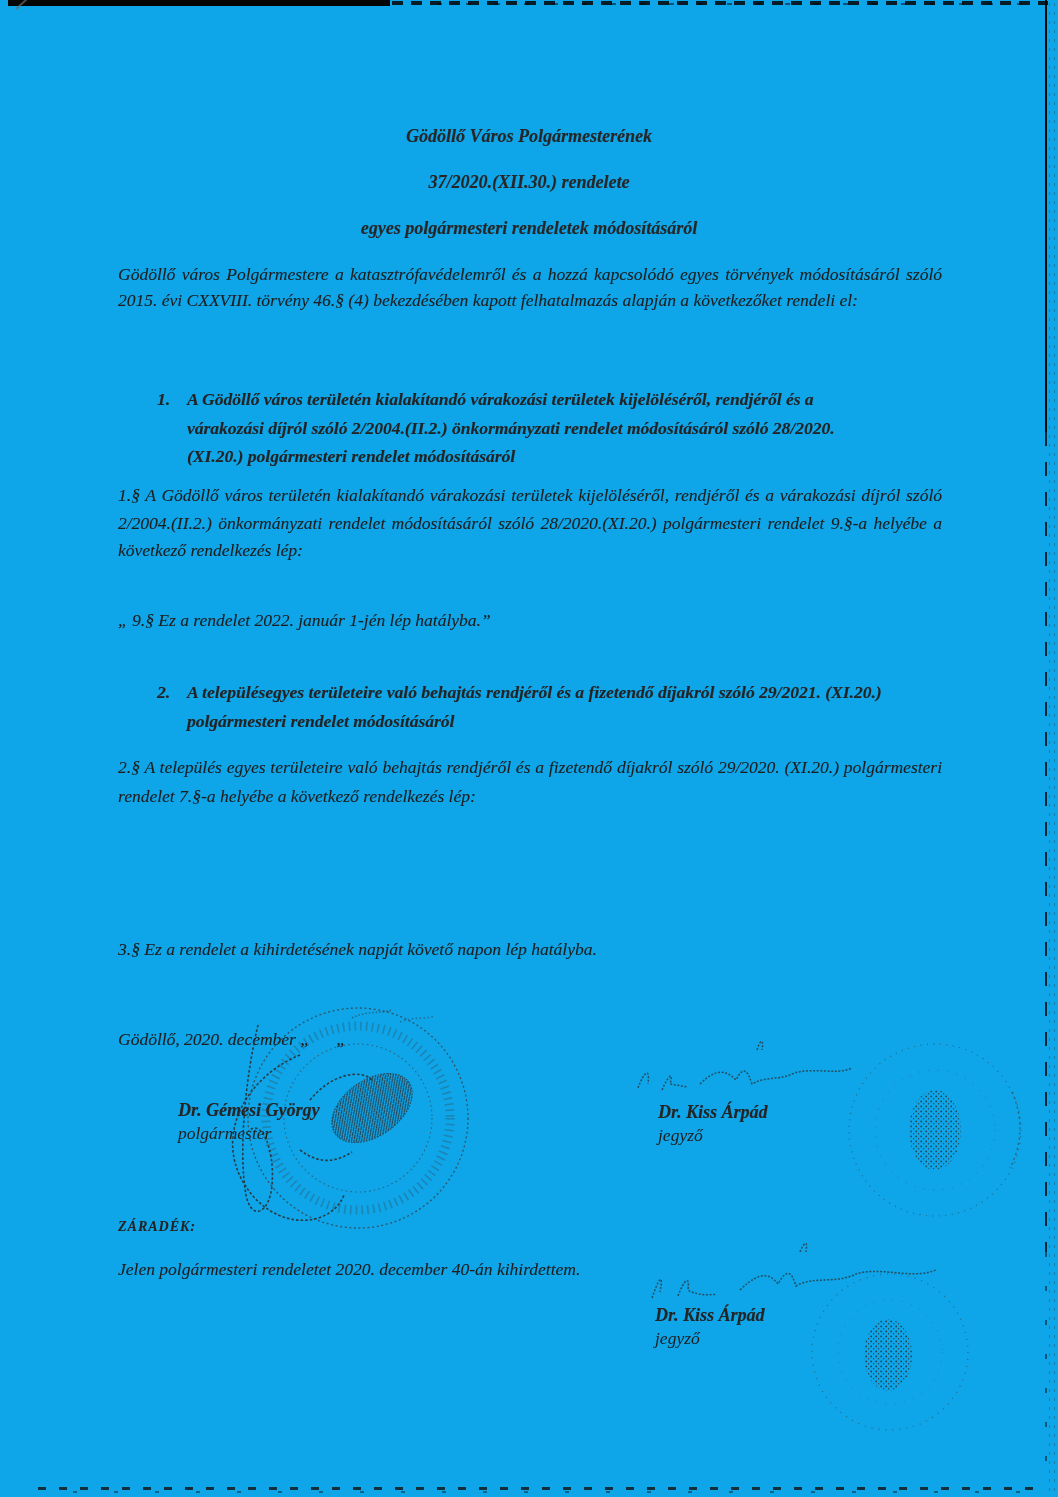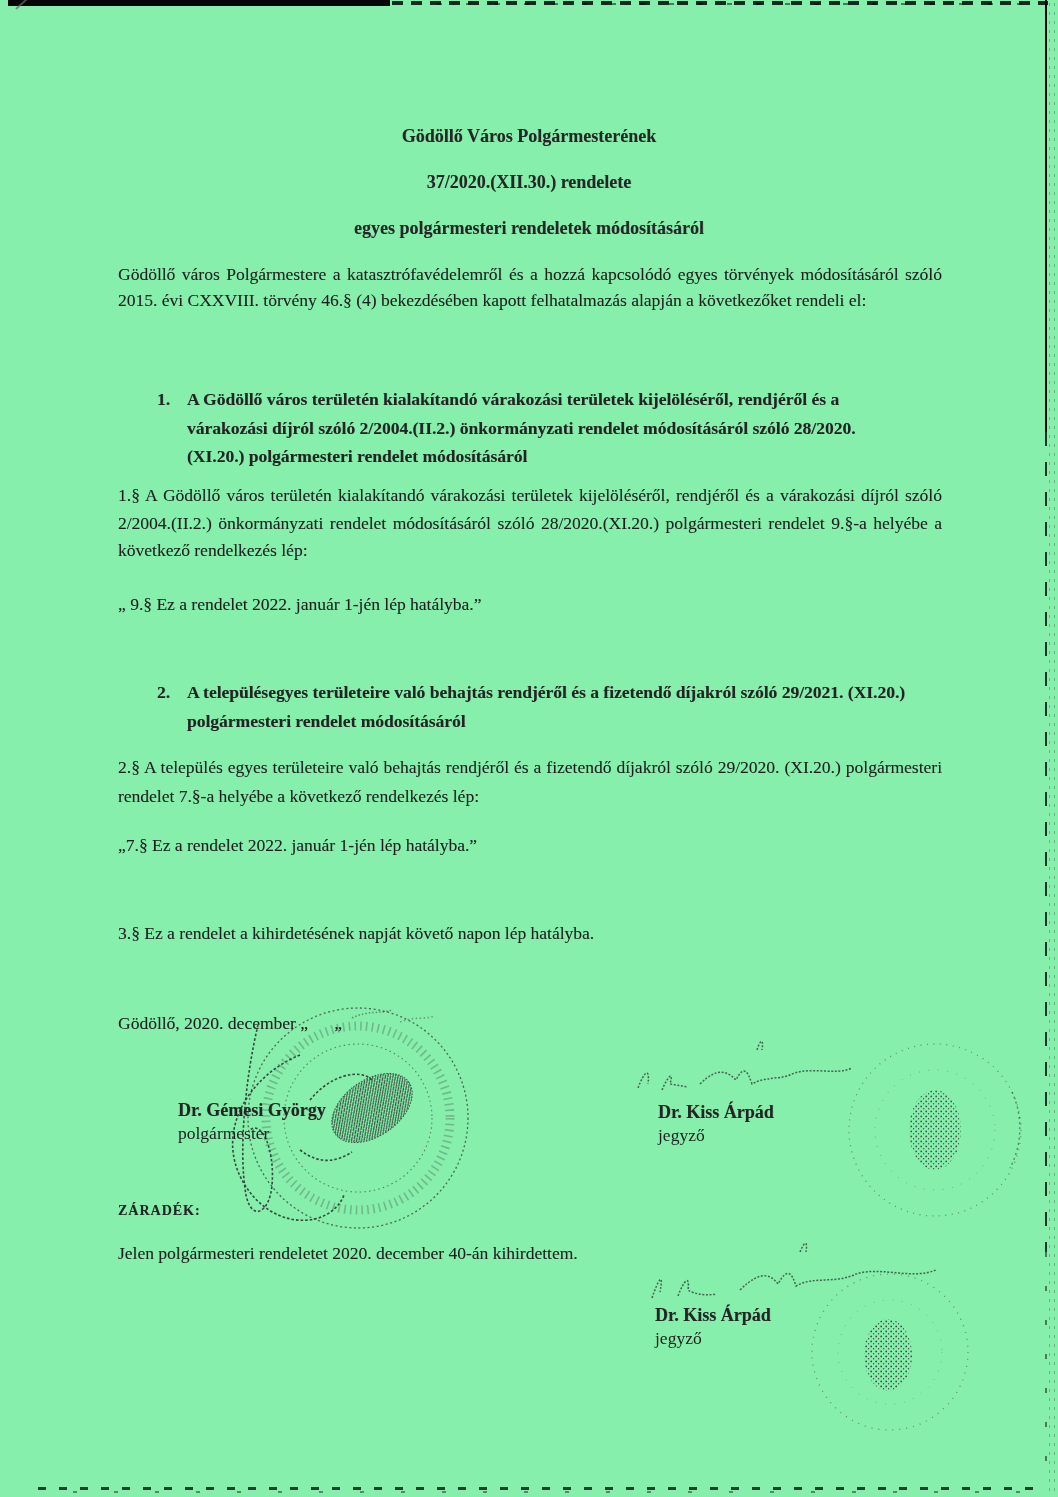--- a/index.html
+++ b/index.html
@@ -1,26 +1,27 @@
 <!DOCTYPE html>
 <html><head>
 <meta charset="utf-8">
 <style>
   html,body{margin:0;padding:0;background:#9a9a9a;}
   .page{
     position:relative;
     width:1058px;height:1497px;
     margin:0 auto;
-    background:#86efac;
+    background:#0ea5e9;
     overflow:hidden;
     font-family:"Liberation Serif","DejaVu Serif",serif;
     color:#1e1e1e;
+    font-style:italic;
   }
   .txt{position:absolute; font-size:17.5px; line-height:26px;
-       text-shadow:0.3px 0.3px 0 rgba(30,30,30,0.28);}
+       text-shadow:0.3px 0.3px 0 rgba(30,30,30,0.28);margin-top:16px;}
   .bold{font-weight:bold;}
 
   
   .title-line{position:absolute;left:0;width:1058px;text-align:center;
               font-weight:bold;font-size:18px;color:#262626;
               text-shadow:0.4px 0.4px 0 rgba(38,38,38,0.3);}
 
   
   .sec-heading{position:absolute;display:flex;font-weight:bold;font-size:17.5px;
                line-height:28.5px;color:#232323;
@@ -87,21 +88,20 @@
     <span style="width:676px">A Gödöllő város területén kialakítandó várakozási területek kijelöléséről, rendjéről és a várakozási díjról szóló 2/2004.(II.2.) önkormányzati rendelet módosításáról szóló 28/2020.(XI.20.) polgármesteri rendelet módosításáról</span>
   </div>
   <div class="body-par" style="top:482px">1.§ A Gödöllő város területén kialakítandó várakozási területek kijelöléséről, rendjéről és a várakozási díjról szóló 2/2004.(II.2.) önkormányzati rendelet módosításáról szóló 28/2020.(XI.20.) polgármesteri rendelet 9.§-a helyébe a következő rendelkezés lép:</div>
   <div class="txt" style="top:591px;left:118px">„ 9.§ Ez a rendelet 2022. január 1-jén lép hatályba.”</div>
 
   <div class="sec-heading" style="top:678px;left:157px;width:790px">
     <span class="num">2.</span>
     <span style="width:760px">A településegyes területeire való behajtás rendjéről és a fizetendő díjakról szóló 29/2021. (XI.20.) polgármesteri rendelet módosításáról</span>
   </div>
   <div class="body-par" style="top:753px;line-height:28.5px">2.§ A település egyes területeire való behajtás rendjéről és a fizetendő díjakról szóló 29/2020. (XI.20.) polgármesteri rendelet 7.§-a helyébe a következő rendelkezés lép:</div>
-  <div class="txt" style="top:832px;left:118px">„7.§ Ez a rendelet 2022. január 1-jén lép hatályba.”</div>
 
   <div class="txt" style="top:920px;left:118px">3.§ Ez a rendelet a kihirdetésének napját követő napon lép hatályba.</div>
 
   <div class="txt" style="top:1010px;left:118px">
     <span>Gödöllő, 2020. december</span>
     <span style="white-space:pre">„      „</span>
   </div>
 
   <div class="sig-block" style="top:1100px;left:178px;width:195px">
     <div class="name">Dr. Gémesi György</div>

